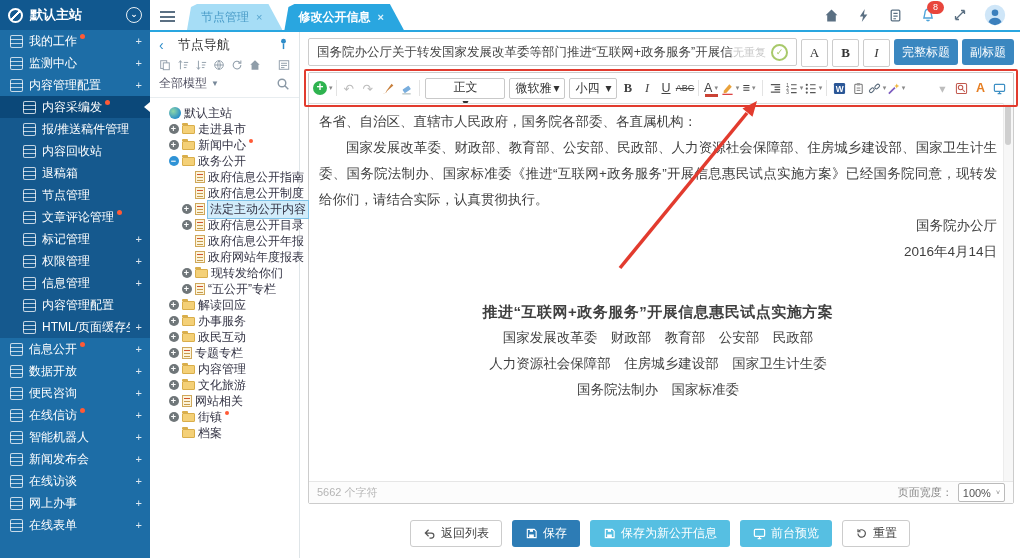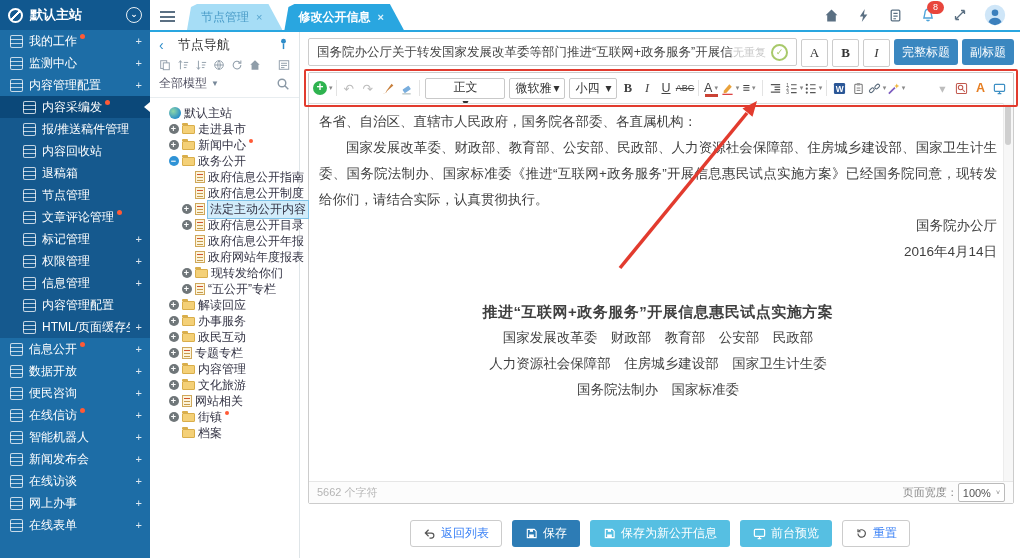--- a/index.html
+++ b/index.html
@@ -87,30 +87,30 @@
   .tsel{height:21px;border:1px solid #c9c9c9;border-radius:2px;display:flex;align-items:center;font-size:12px;color:#333;padding:0 4px 0 6px;justify-content:space-between;margin:0 2px;box-sizing:border-box;cursor:pointer;flex:0 0 auto;background:#fff;}
   .plus-circle{width:14px;height:14px;border-radius:50%;background:#2eb34f;color:#fff;font-size:12px;line-height:13px;text-align:center;font-weight:bold;}
   .doc{position:absolute;left:0;right:10px;top:30px;bottom:22px;overflow:hidden;padding:6px 6px 0 10px;font-size:13.5px;color:#3f3f3f;line-height:26px;text-align:justify;}
   .doc p{margin:0;}
   .p-indent{text-indent:2em;}
   .sign{text-align:right;margin-right:2px;}
   .c-title{text-align:center;font-weight:bold;font-size:15px;margin-top:34px !important;letter-spacing:.5px;}
   .c-line{text-align:center;}
   .p3{margin-top:2px !important;line-height:22px;}
   .statusbar{position:absolute;left:0;right:0;bottom:0;height:22px;border-top:1px solid #e6e6e6;background:#fcfcfc;display:flex;align-items:center;padding:0 8px;font-size:11px;color:#b5b5b5;box-sizing:border-box;}
-  .sb-right{margin-left:auto;display:flex;align-items:center;color:#8a8a8a;}
+  .sb-right{margin-left:auto;display:flex;align-items:center;gap:5px;color:#8a8a8a;}
   .pw-select{height:17px;border:1px solid #bbb;border-radius:2px;display:flex;align-items:center;gap:5px;padding:0 4px;color:#555;background:#fff;cursor:pointer;}
   .pw-caret{font-size:7px;color:#888;}
   .vscroll{position:absolute;right:0;top:30px;bottom:22px;width:9px;background:#f7f7f7;border-left:1px solid #ececec;}
   .vthumb{position:absolute;top:2px;left:1px;width:6px;height:40px;border-radius:3px;background:#cfcfcf;cursor:pointer;}
   .redbox{position:absolute;left:4px;right:2px;top:37px;height:34px;border:2px solid #e23b2e;border-radius:2px;z-index:30;pointer-events:none;}
   #arrow{position:absolute;left:0;top:0;z-index:31;pointer-events:none;}
   .footer{position:absolute;left:0;right:0;top:488px;display:flex;justify-content:center;gap:10px;}
   .fbtn{height:27px;border-radius:3px;font-size:12px;display:flex;align-items:center;gap:5px;padding:0 12px;border:1px solid transparent;cursor:pointer;}
-  .fbtn.plain{background:#fff;border-color:#ccc;color:#3b82f6;}
+  .fbtn.plain{background:#fff;border-color:#ccc;color:#404040;}
   .fbtn.primary{background:#2d7cb5;color:#fff;}
   .fbtn.info{background:#56bfe2;color:#fff;}
 </style>
 </head>
 <body>
 
 <div id="app">
 
   <aside id="sidebar">
     <div class="sb-header">

